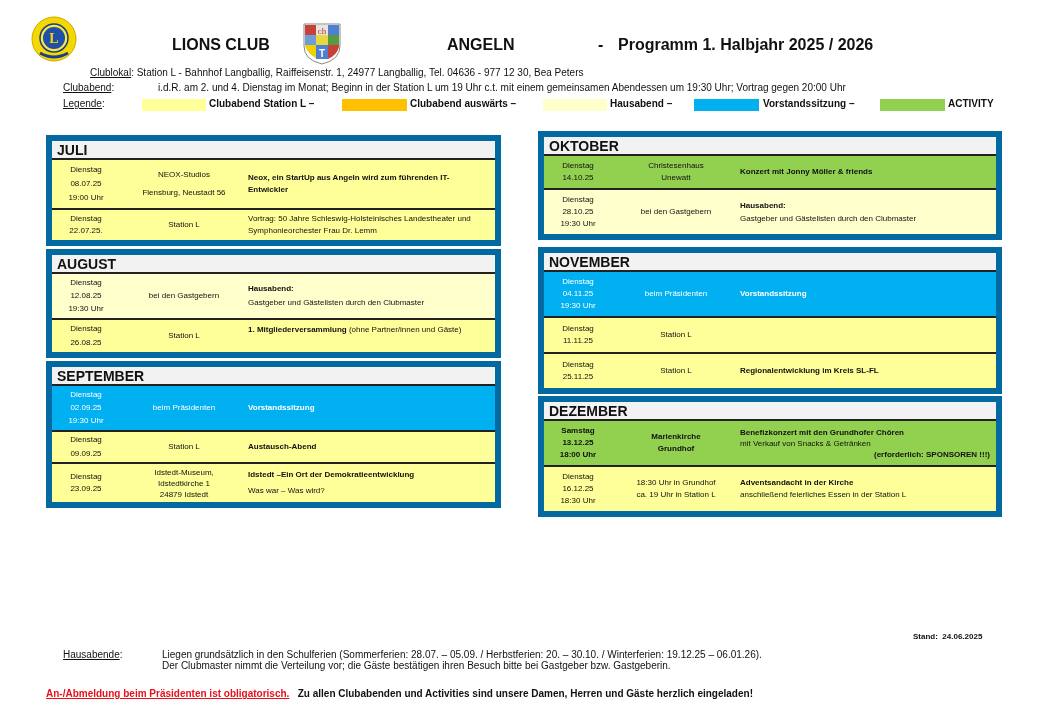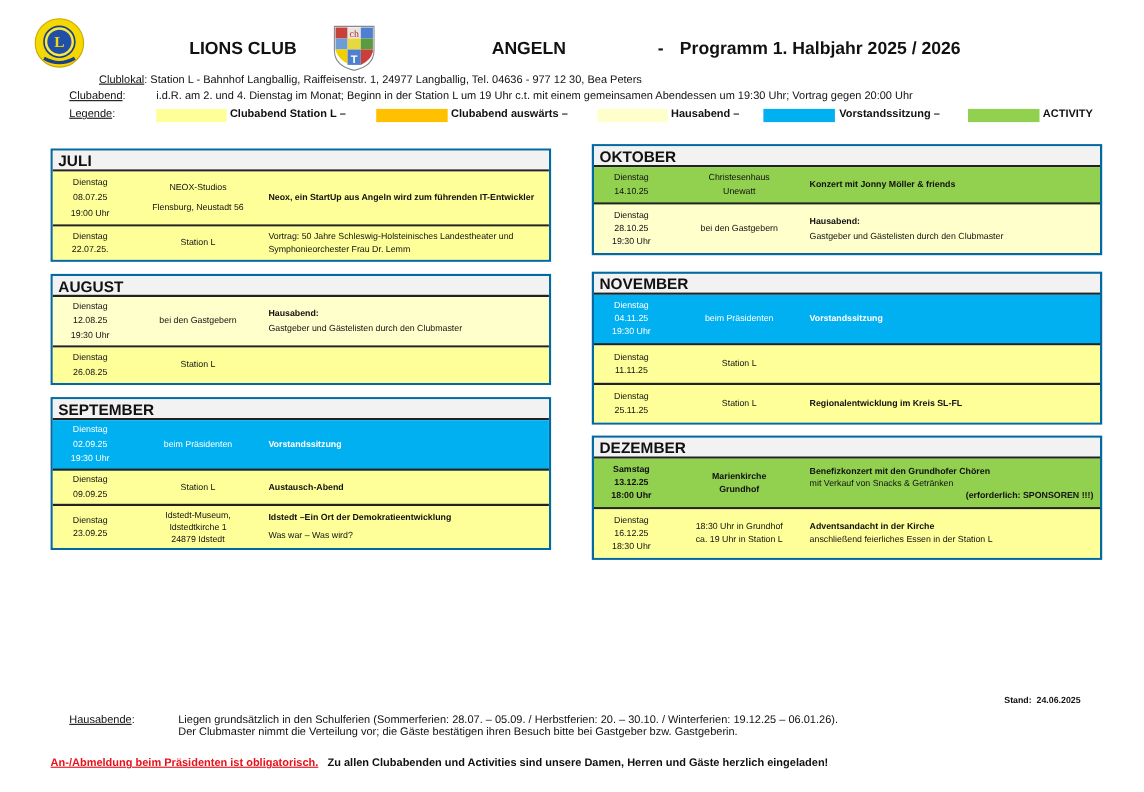--- a/index.html
+++ b/index.html
@@ -10,21 +10,21 @@
   
   .logo { left:30px; top:15px; width:48px; height:48px; }
   .crest { left:302px; top:22px; width:40px; height:44px; }
   .h-title { top:36px; font-size:16px; font-weight:bold; white-space:nowrap; }
   .info { font-size:10px; white-space:nowrap; }
   .info .lbl { text-decoration:underline; }
   .legend-bold { font-size:10px; font-weight:bold; white-space:nowrap; }
   .swatch { height:12px; }
 
   
-  .month { position:absolute; border:2px solid #0369a1; background:#fff; box-sizing:border-box; }
+  .month { position:absolute; border:6px solid #0369a1; background:#fff; box-sizing:border-box; }
   .month-head { background:#f2f2f2; border-bottom:2px solid #222; font-weight:bold; font-size:14px;
                 padding:1px 5px; height:19px; box-sizing:border-box; line-height:17px; }
   .row { display:flex; align-items:center; border-bottom:2px solid #222; box-sizing:border-box; font-size:8px; }
   .row:last-child { border-bottom:none; }
   .c-date { width:68px; text-align:center; line-height:12px; flex:none; }
   .c-place { width:128px; text-align:center; line-height:12px; flex:none; }
   .c-desc { flex:1; line-height:12px; padding-right:6px; }
   .row.yellow { background:#ffff99; }
   .row.cream { background:#ffffcc; }
   .row.blue { background:#00b0f0; color:#fff; }
@@ -69,21 +69,21 @@
 <div class="abs h-title" style="left:447px;">ANGELN</div>
 <div class="abs h-title" style="left:598px;">-</div>
 <div class="abs h-title" style="left:618px;">Programm 1. Halbjahr 2025 / 2026</div>
 
 <div class="abs info" style="left:90px; top:67px;">
   <span class="lbl">Clublokal</span><span>: Station L - Bahnhof Langballig, Raiffeisenstr. 1, 24977 Langballig, Tel. 04636 - 977 12 30, Bea Peters</span>
 </div>
 <div class="abs info" style="left:63px; top:82px;">
   <span class="lbl">Clubabend</span><span>:</span>
 </div>
-<div class="abs info" style="left:142px; top:82px;">i.d.R. am 2. und 4. Dienstag im Monat; Beginn in der Station L um 19 Uhr c.t. mit einem gemeinsamen Abendessen um 19:30 Uhr; Vortrag gegen 20:00 Uhr</div>
+<div class="abs info" style="left:158px; top:82px;">i.d.R. am 2. und 4. Dienstag im Monat; Beginn in der Station L um 19 Uhr c.t. mit einem gemeinsamen Abendessen um 19:30 Uhr; Vortrag gegen 20:00 Uhr</div>
 <div class="abs info" style="left:63px; top:98px;">
   <span class="lbl">Legende</span><span>:</span>
 </div>
 
 <div class="abs swatch" style="left: 142px; top: 99px; width: 64px; background: rgb(255, 255, 153);"></div>
 <div class="abs legend-bold" style="left:209px; top:98px;">Clubabend Station L –</div>
 <div class="abs swatch" style="left: 342px; top: 99px; width: 65px; background: rgb(255, 192, 0);"></div>
 <div class="abs legend-bold" style="left:410px; top:98px;">Clubabend auswärts –</div>
 <div class="abs swatch" style="left: 543px; top: 99px; width: 64px; background: rgb(255, 255, 204);"></div>
 <div class="abs legend-bold" style="left:610px; top:98px;">Hausabend –</div>
@@ -139,20 +139,23 @@
     </div>
   </div>
   <div class="row yellow" style="height:32px;">
     <div class="c-date">
       <div>Dienstag</div>
       <div style="margin-top:2px;">26.08.25</div>
     </div>
     <div class="c-place">
       <div>Station L</div>
     </div>
+    <div class="c-desc" style="align-self:flex-start; padding-top:4px;">
+      <span class="b">1. Mitgliederversammlung</span><span> (ohne Partner/innen und Gäste)</span>
+    </div>
   </div>
 </div>
 
 <div class="month" style="left:46px; top:361px; width:455px;">
   <div class="month-head">SEPTEMBER</div>
   <div class="row blue" style="height:46px;">
     <div class="c-date">
       <div>Dienstag</div>
       <div style="margin-top:1px;">02.09.25</div>
       <div style="margin-top:1px;">19:30 Uhr</div>

